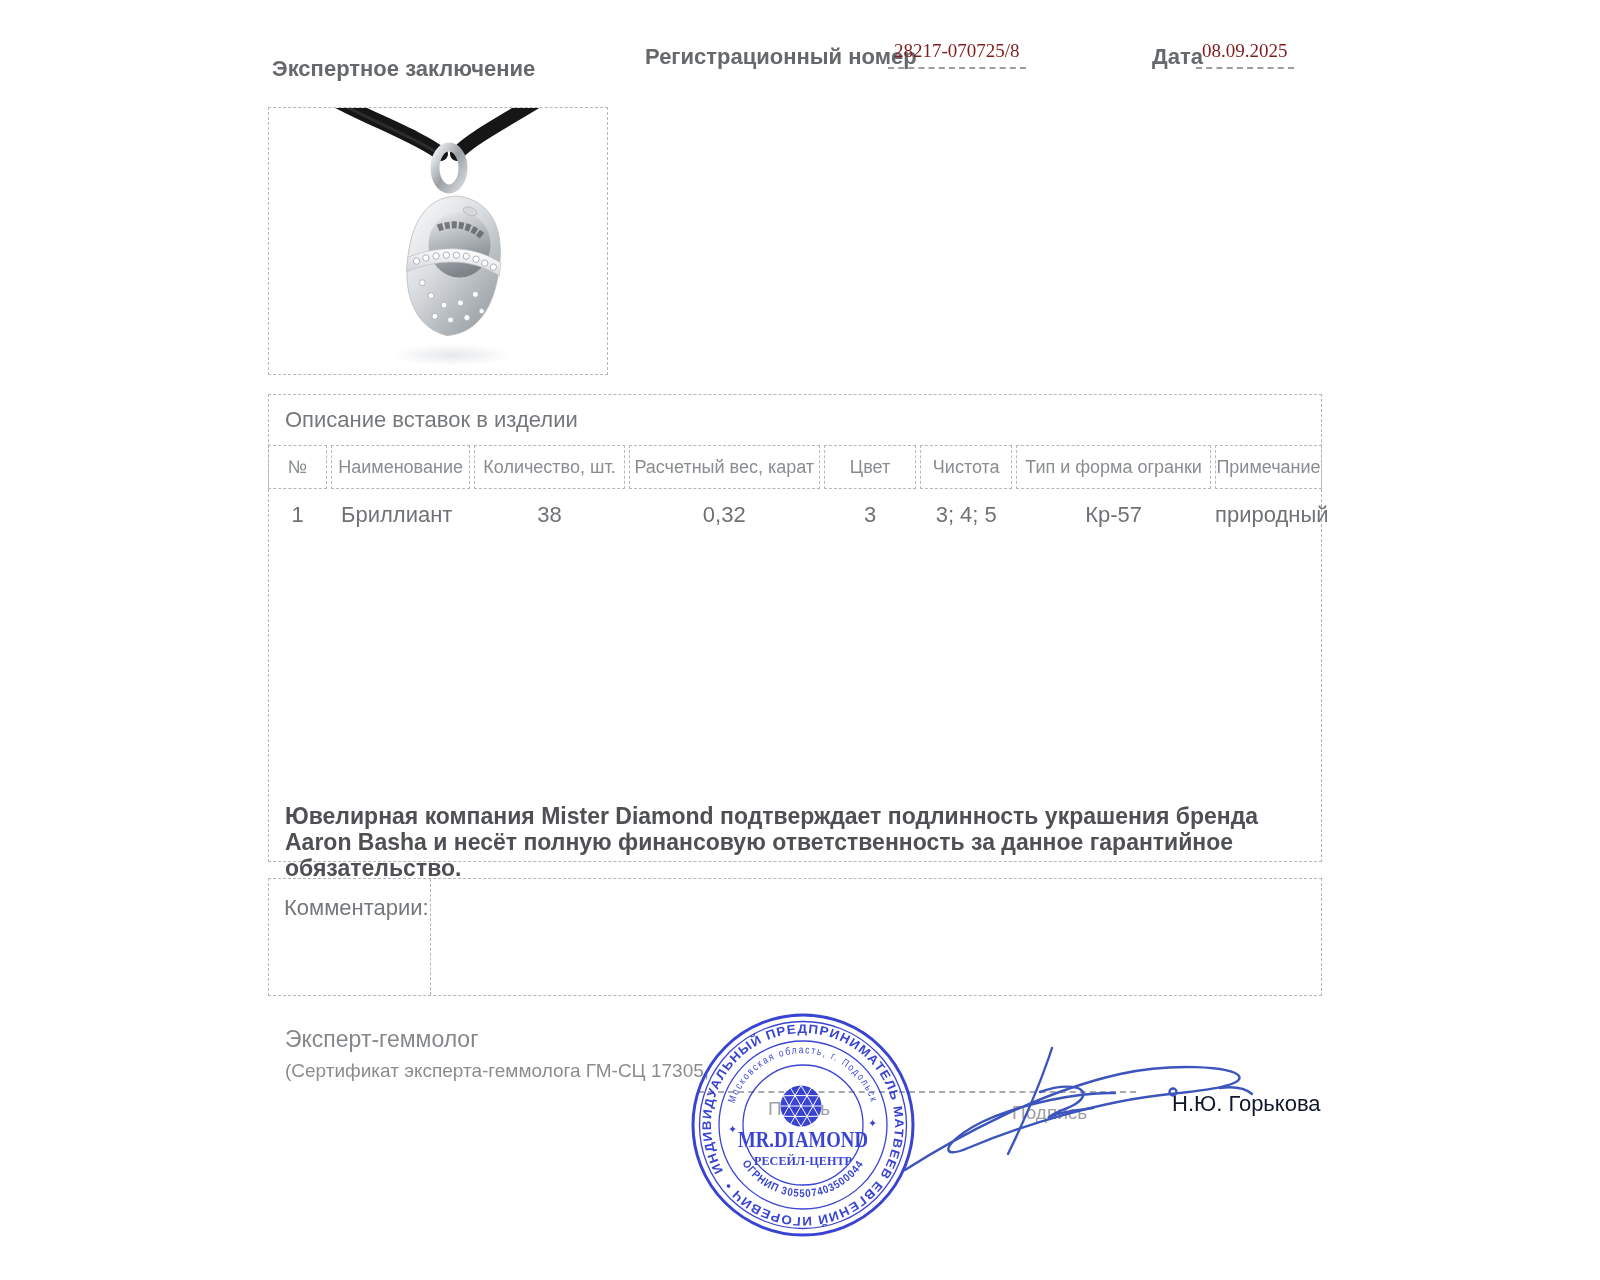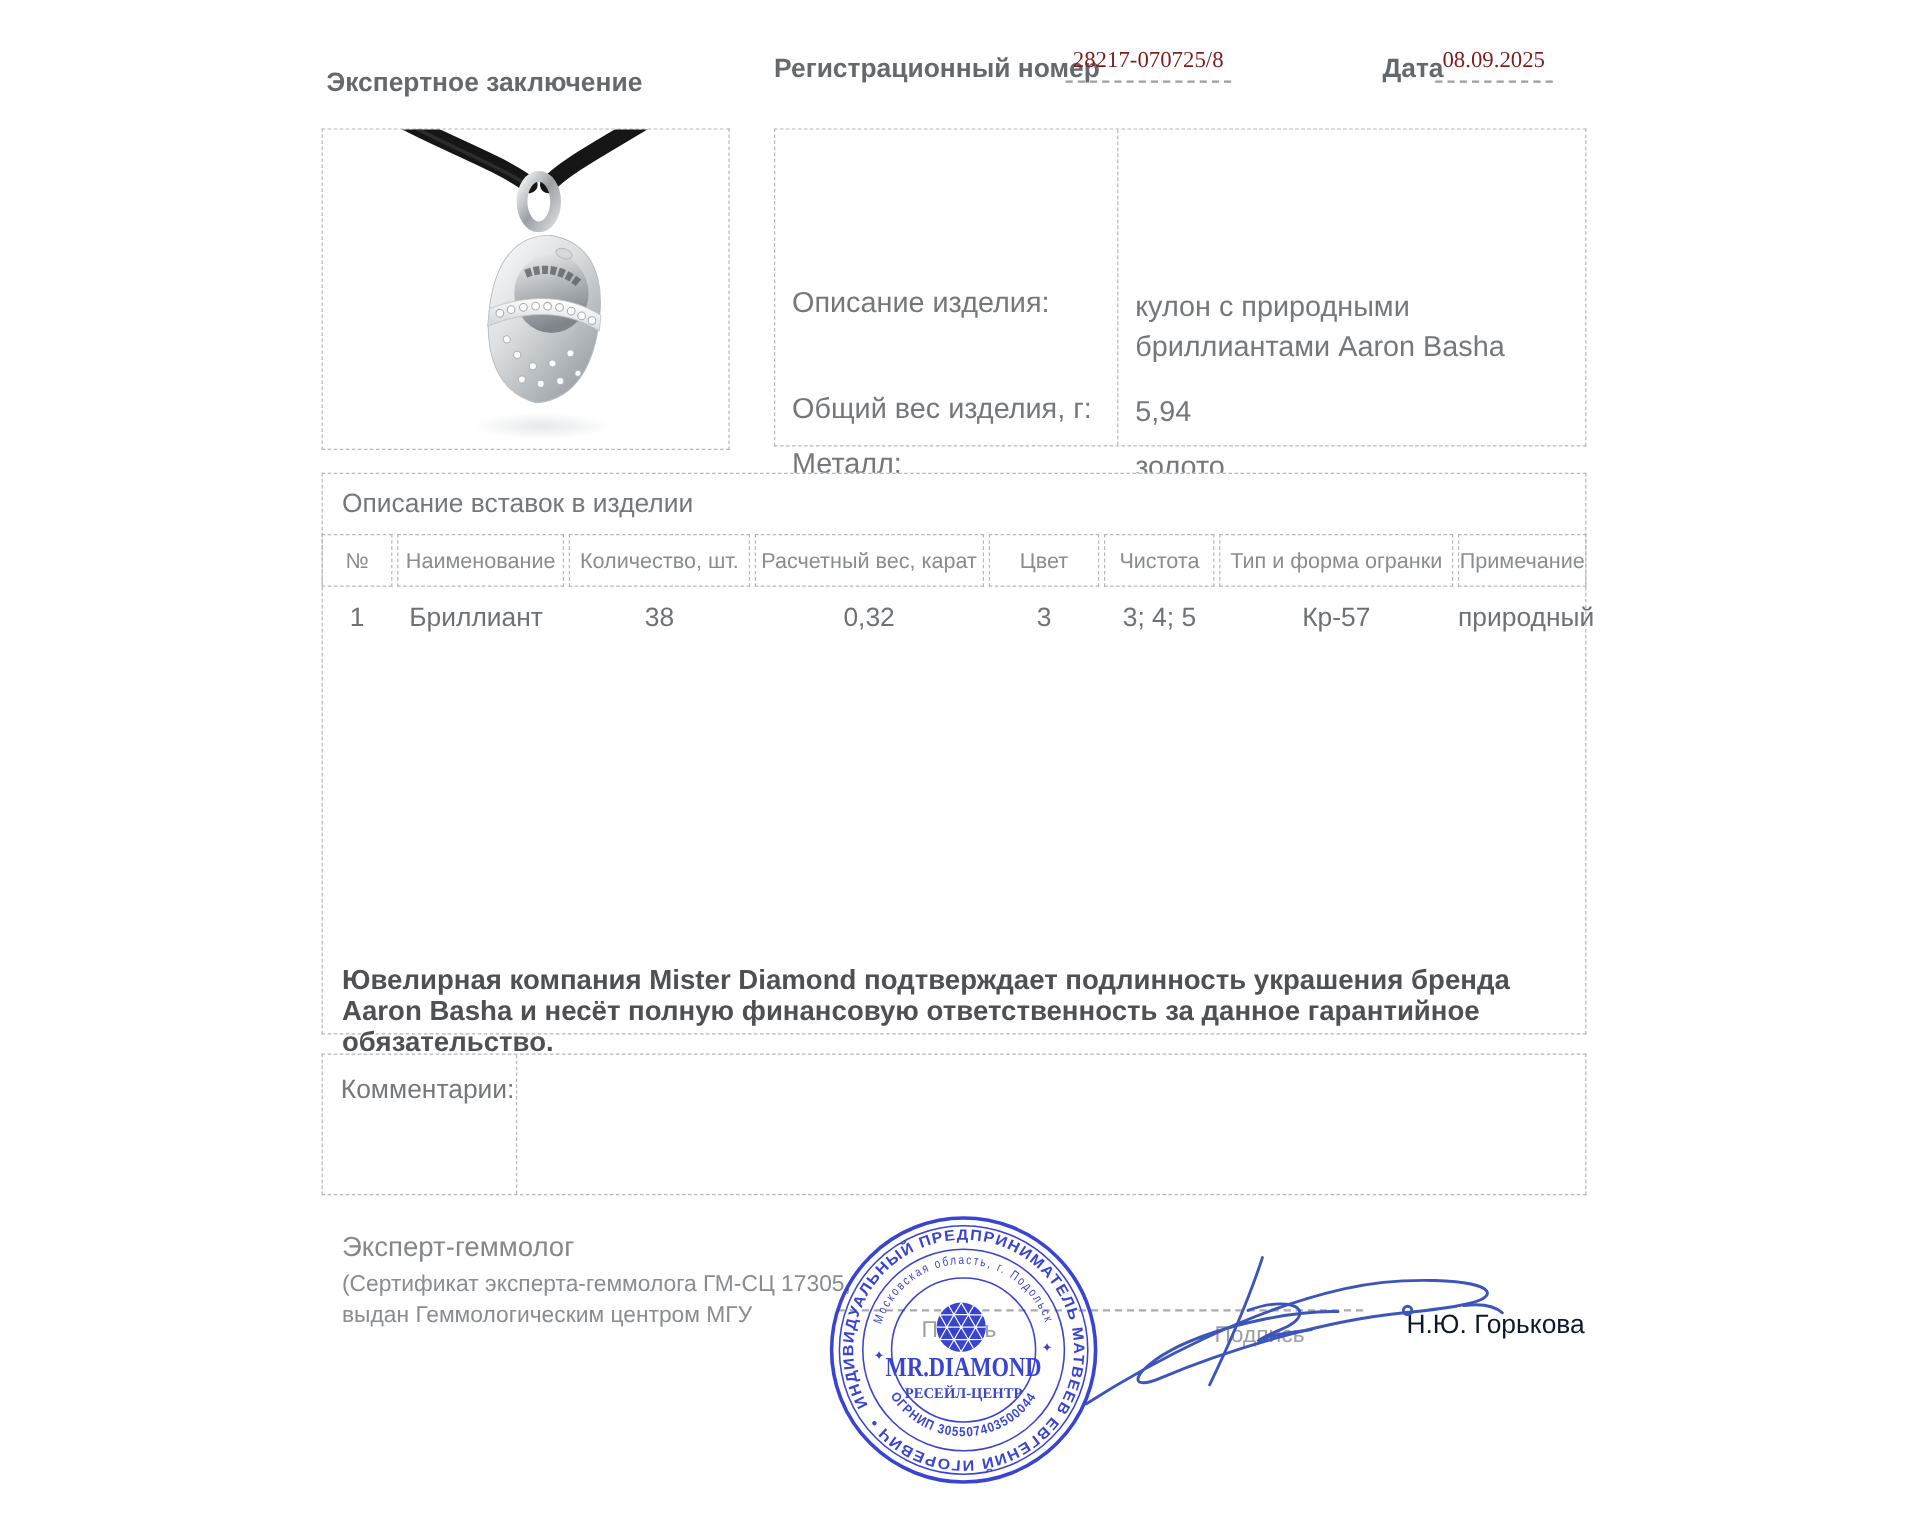--- a/index.html
+++ b/index.html
@@ -112,31 +112,20 @@
             <circle cx="24" cy="24" r="3"></circle>
             <circle cx="18" cy="48" r="3"></circle>
           <circle cx="2" cy="52" r="3"></circle>
             <circle cx="-14" cy="50" r="3"></circle>
             <circle cx="32" cy="40" r="2.6"></circle>
         </g>
       </g>
     </svg>
   </div>
 
-  <div class="dbox" style="left:645px;top:107px;width:677px;height:265px;">
-    <div class="info-divider"></div>
-    <div class="info-label" style="top:131px;">Описание изделия:</div>
-    <div class="info-value" style="top:131px;">кулон с природными бриллиантами Aaron Basha</div>
-    <div class="info-label" style="top:219px;">Общий вес изделия, г:</div>
-    <div class="info-value" style="top:219px;">5,94</div>
-    <div class="info-label" style="top:265px;">Металл:</div>
-    <div class="info-value" style="top:265px;">золото</div>
-    <div class="info-label" style="top:311px;">Указание на пробу:</div>
-    <div class="info-value" style="top:311px;">750</div>
-  </div>
 
   <div class="dbox" style="left:268px;top:394px;width:1054px;height:468px;">
     <div class="sec-title">Описание вставок в изделии</div>
     <div class="hdr-row">
       <div class="hdr-cell c0">№</div>
       <div class="hdr-cell c1">Наименование</div>
       <div class="hdr-cell c2">Количество, шт.</div>
       <div class="hdr-cell c3">Расчетный вес, карат</div>
       <div class="hdr-cell c4">Цвет</div>
       <div class="hdr-cell c5">Чистота</div>
@@ -157,21 +146,20 @@
   </div>
 
   <div class="dbox" style="left:268px;top:878px;width:1054px;height:118px;">
     <div class="com-divider"></div>
     <div class="com-label">Комментарии:</div>
   </div>
 
   <div class="abs expert-title" style="left:285px;top:1026px;">Эксперт-геммолог</div>
   <div class="abs" style="left:285px;top:1058px;">
     <div class="cert-line">(Сертификат эксперта-геммолога ГМ-СЦ 17305,</div>
-    <div class="cert-line">выдан Геммологическим центром МГУ</div>
   </div>
 
   <div class="sign-line"></div>
   <div class="abs ph-label" style="left:768px;top:1098px;">Печать</div>
   <div class="abs ph-label" style="left:1012px;top:1102px;">Подпись</div>
   <div class="abs expert-name" style="left:1172px;top:1060px;">Н.Ю. Горькова</div>
 
   <svg class="abs" style="left:683px;top:1005px;" width="240" height="240" viewBox="-120 -120 240 240" opacity="0.93">
     <g fill="none" stroke="#2b36cf">
       <circle r="110" stroke-width="3"></circle>

